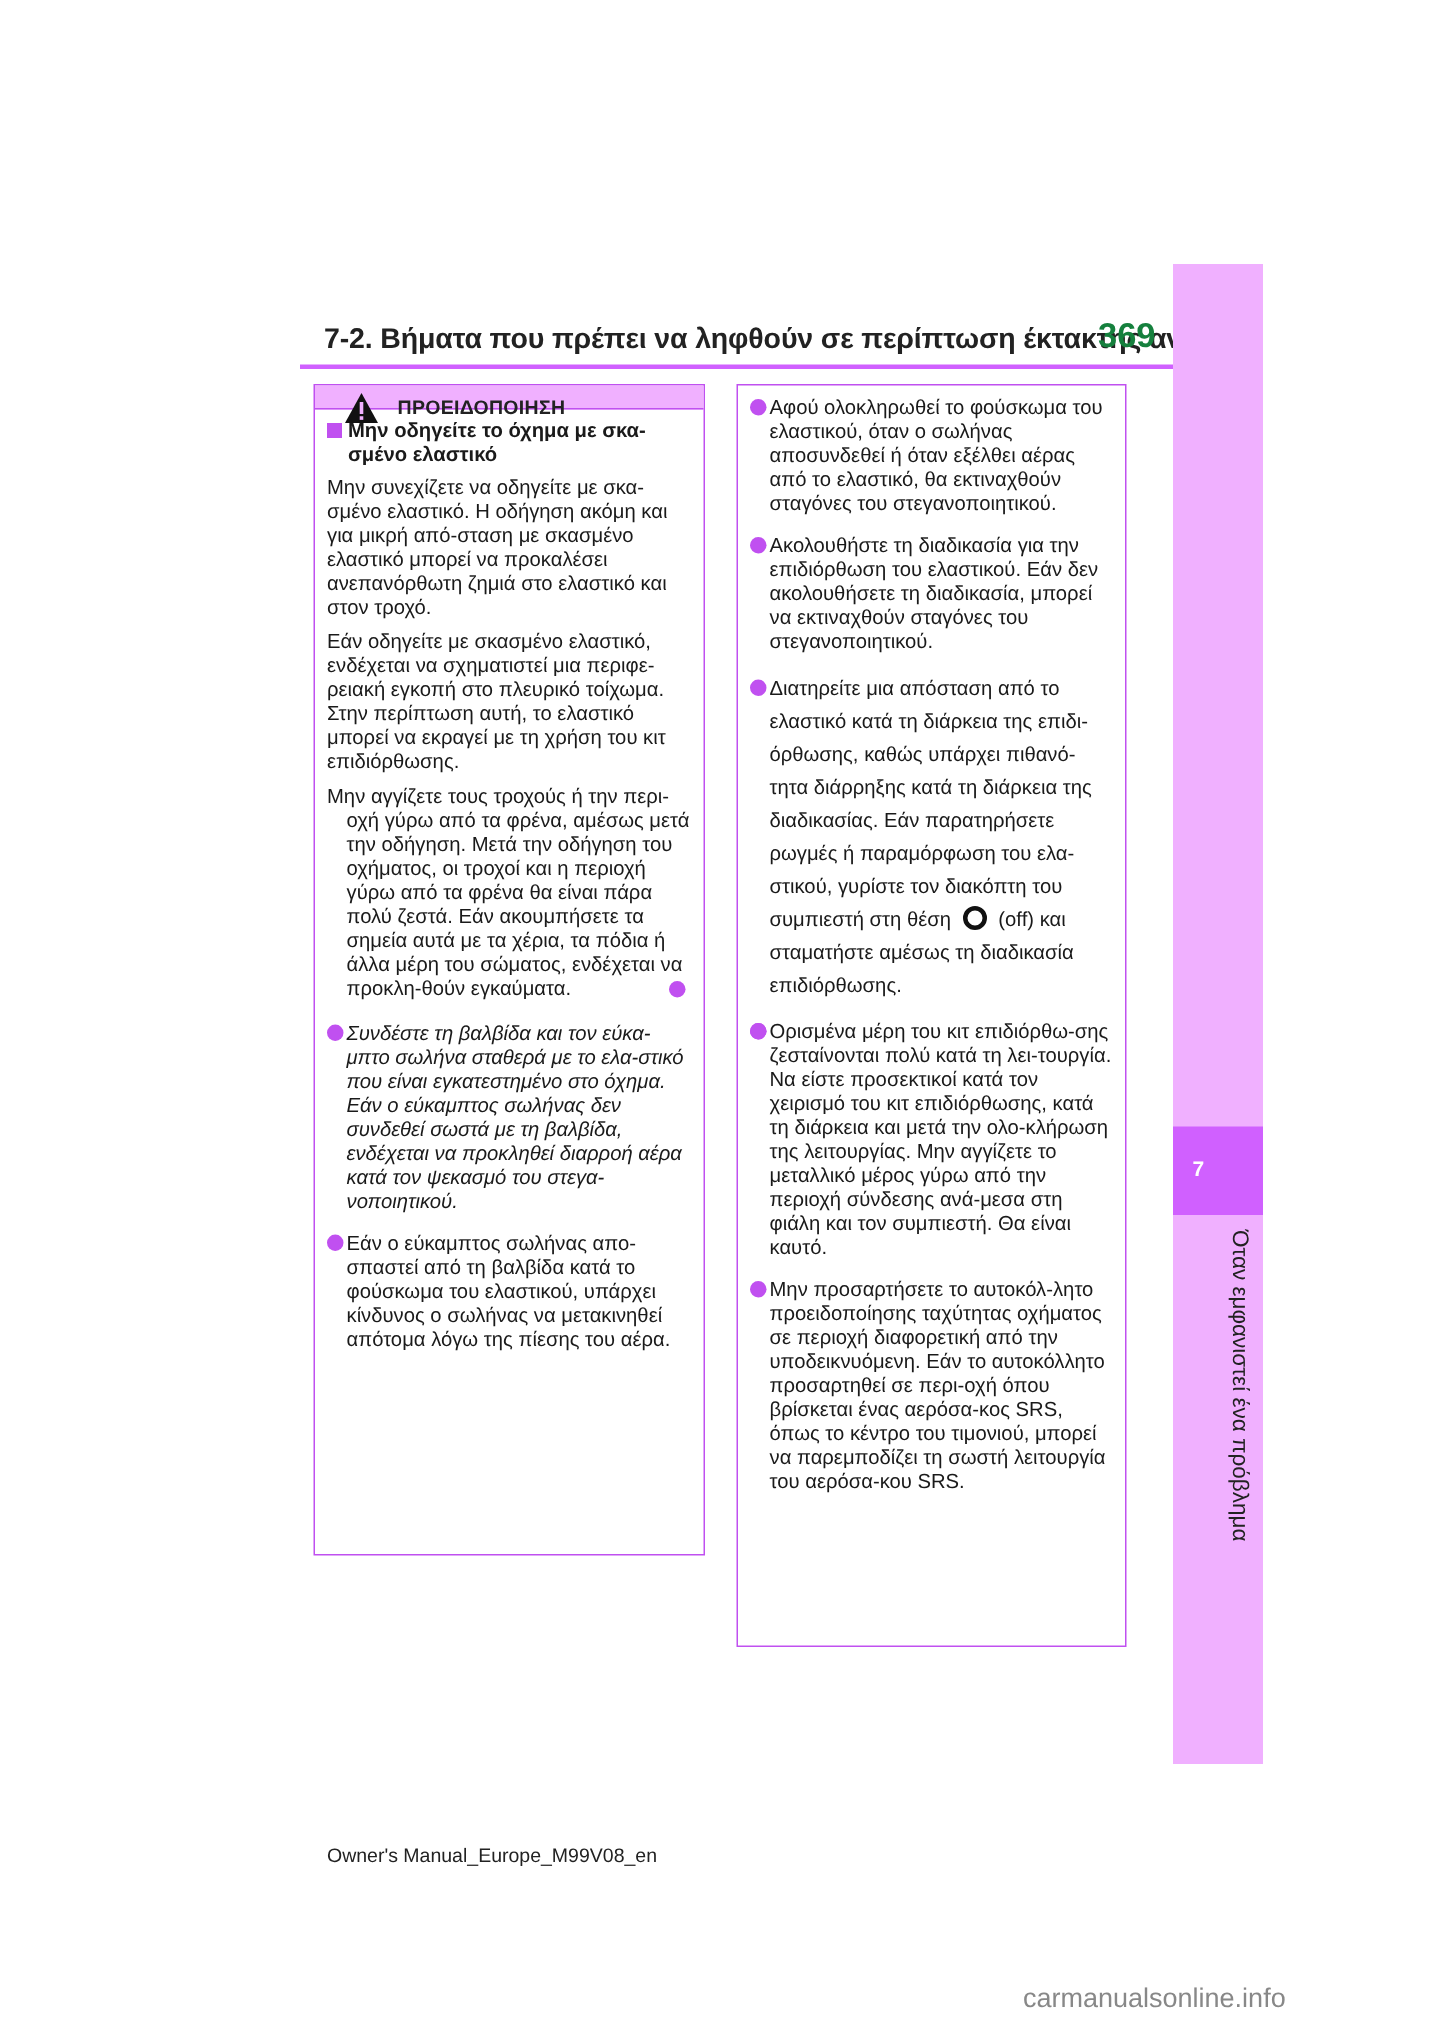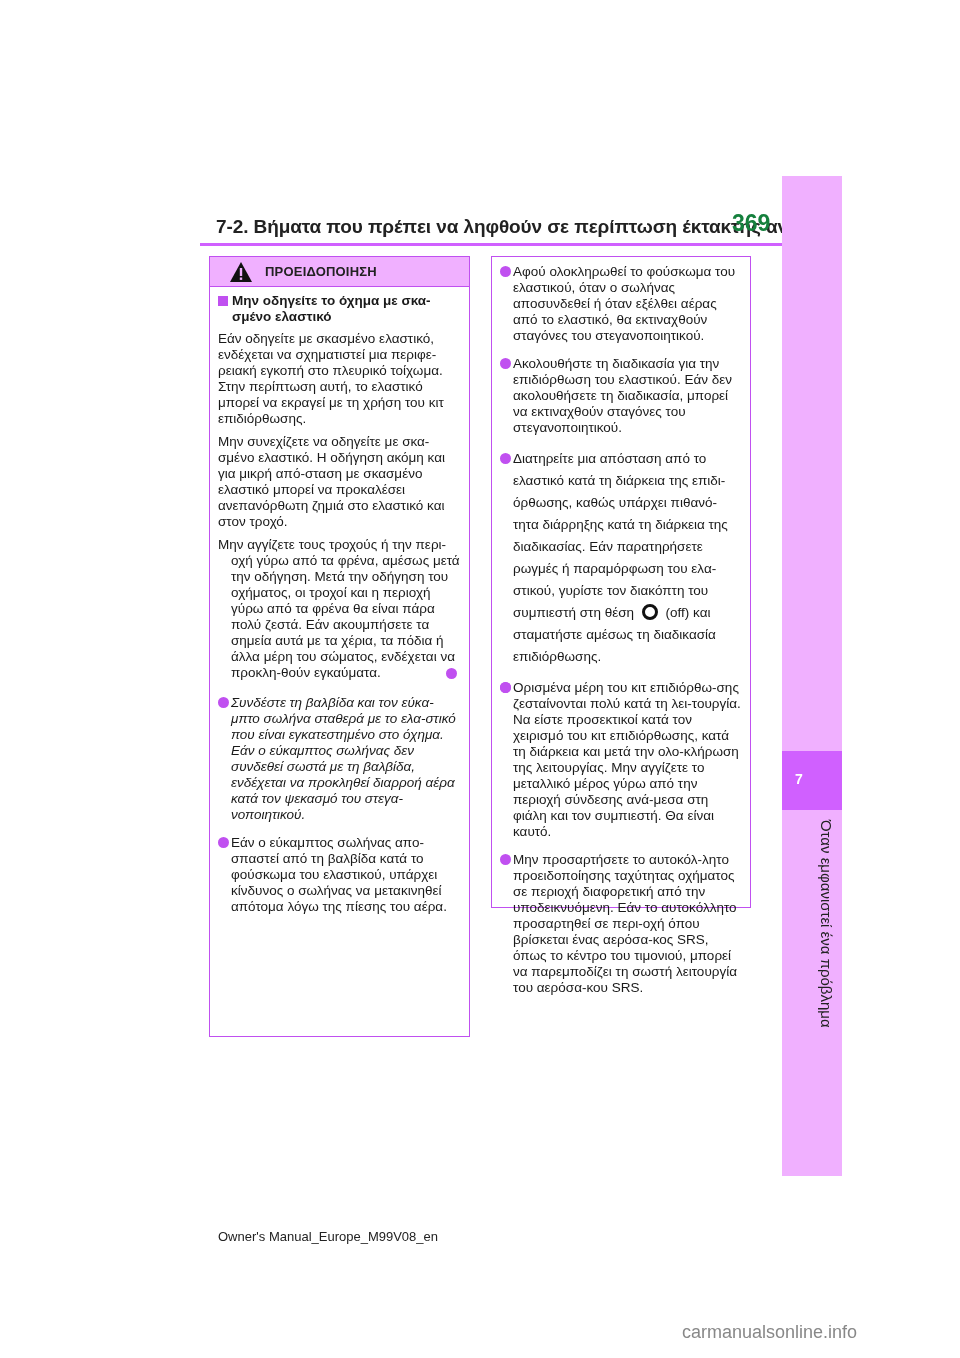--- a/index.html
+++ b/index.html
@@ -10,23 +10,23 @@
   .page-number { position: absolute; left: 732px; top: 210px; font-size: 23px; font-weight: bold; color: #15803d; }
   .header-rule { position: absolute; left: 200px; top: 243px; width: 582px; height: 3px; background: #d060ff; }
 
   .side-strip { position: absolute; left: 782px; top: 176px; width: 60px; height: 1000px; background: #f0b0ff; }
   .side-tab { position: absolute; left: 782px; top: 751px; width: 60px; height: 59px; background: #d060ff; }
   .side-tab-num { position: absolute; left: 13px; top: 20px; font-size: 14px; font-weight: bold; color: #ffffff; }
   .side-vertical { position: absolute; left: 818px; top: 820px; writing-mode: vertical-rl; font-size: 15px; color: #222; white-space: nowrap; }
 
   .box { position: absolute; border: 1.5px solid #c050f0; background: #fff; }
   .box-left { left: 209px; top: 256px; width: 261px; height: 781px; }
-  .box-right { left: 491px; top: 256px; width: 260px; height: 652px; }
+  .box-right { left: 491px; top: 256px; width: 260px; height: 842px; }
 
-  .warn-head { height: 30px; background: #f0b0ff; border-bottom: 1.5px solid #c050f0; position: relative; }
+  .warn-head { height: 16px; background: #f0b0ff; border-bottom: 1.5px solid #c050f0; position: relative; }
   .warn-icon { position: absolute; left: 20px; top: 5px; width: 22px; height: 20px; }
   .warn-label { position: absolute; left: 55px; top: 7px; font-size: 13px; font-weight: bold; color: #222; letter-spacing: 0.2px; }
 
   .content { padding: 6px 8px 0 8px; font-size: 13.5px; line-height: 16px; }
   .sec-head { position: relative; padding-left: 14px; font-weight: bold; margin-bottom: 6px; }
   .sq { position: absolute; left: 0; top: 3px; width: 10px; height: 10px; background: #c050f0; }
   .para { margin-bottom: 7px; }
   .bullet { position: relative; padding-left: 13px; margin-bottom: 12px; }
   .dot { position: absolute; left: 0; top: 2px; width: 11px; height: 11px; border-radius: 50%; background: #c050f0; }
   .hang { padding-left: 13px; text-indent: -13px; margin-bottom: 10px; position: relative; }
@@ -57,22 +57,22 @@
       <rect x="9.8" y="6" width="2.4" height="8" fill="#f0b0ff"></rect>
       <rect x="9.8" y="15.5" width="2.4" height="2.4" fill="#f0b0ff"></rect>
     </svg>
     <span class="warn-label">ΠΡΟΕΙΔΟΠΟΙΗΣΗ</span>
   </div>
   <div class="content">
     <div class="sec-head">
       <span class="sq"></span>
       <span>Μην οδηγείτε το όχημα με σκα-σμένο ελαστικό</span>
     </div>
+    <div class="para">Μην συνεχίζετε να οδηγείτε με σκα-σμένο ελαστικό. Η οδήγηση ακόμη και για μικρή από-σταση με σκασμένο ελαστικό μπορεί να προκαλέσει ανεπανόρθωτη ζημιά στο ελαστικό και στον τροχό.</div>
     <div class="para">Εάν οδηγείτε με σκασμένο ελαστικό, ενδέχεται να σχηματιστεί μια περιφε-ρειακή εγκοπή στο πλευρικό τοίχωμα. Στην περίπτωση αυτή, το ελαστικό μπορεί να εκραγεί με τη χρήση του κιτ επιδιόρθωσης.</div>
-    <div class="para">Μην συνεχίζετε να οδηγείτε με σκα-σμένο ελαστικό. Η οδήγηση ακόμη και για μικρή από-σταση με σκασμένο ελαστικό μπορεί να προκαλέσει ανεπανόρθωτη ζημιά στο ελαστικό και στον τροχό.</div>
 
     <div class="hang">
       <span>Μην αγγίζετε τους τροχούς ή την περι-οχή γύρω από τα φρένα, αμέσως μετά την οδήγηση. Μετά την οδήγηση του οχήματος, οι τροχοί και η περιοχή γύρω από τα φρένα θα είναι πάρα πολύ ζεστά. Εάν ακουμπήσετε τα σημεία αυτά με τα χέρια, τα πόδια ή άλλα μέρη του σώματος, ενδέχεται να προκλη-θούν εγκαύματα.</span>
       <span class="end-dot"></span>
     </div>
     <div class="bullet" style="margin-top:14px;font-style:italic;">
       <span class="dot"></span>
       <span>Συνδέστε τη βαλβίδα και τον εύκα-μπτο σωλήνα σταθερά με το ελα-στικό που είναι εγκατεστημένο στο όχημα. Εάν ο εύκαμπτος σωλήνας δεν συνδεθεί σωστά με τη βαλβίδα, ενδέχεται να προκληθεί διαρροή αέρα κατά τον ψεκασμό του στεγα-νοποιητικού.</span>
     </div>
     <div class="bullet">

